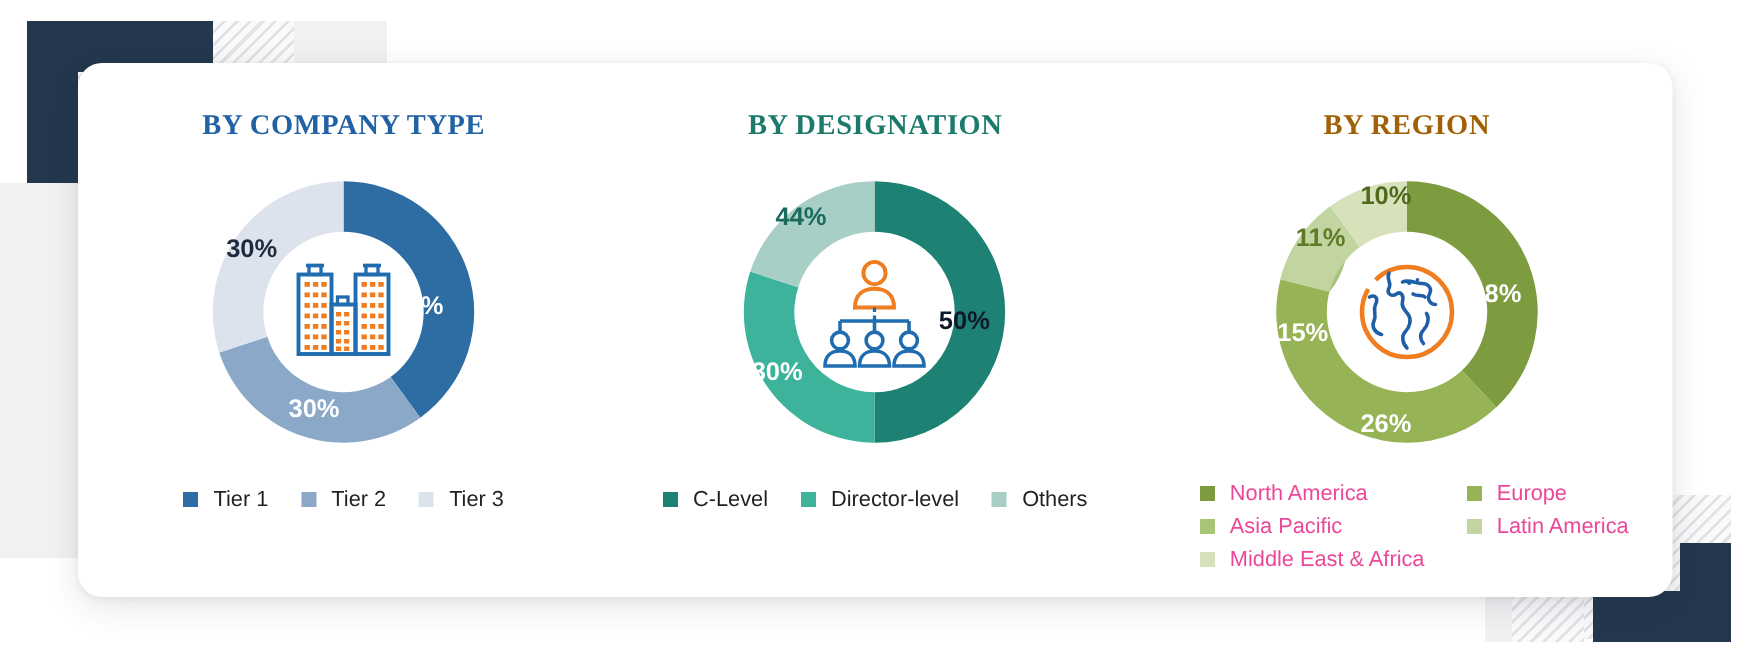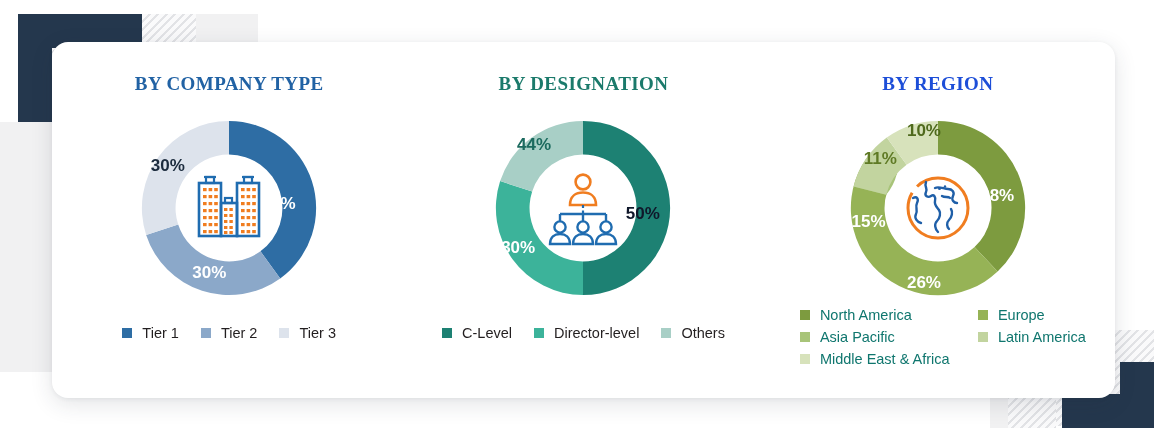--- a/index.html
+++ b/index.html
@@ -114,27 +114,27 @@
   .legend {
     margin-top: 18px;
     display: flex;
     justify-content: center;
     flex-wrap: wrap;
     gap: 4px 22px;
     font-size: 14.5px;
     color: #231f20;
   }
   .legend-grid {
-    margin-top: 0;
+    margin-top: 14px;
     display: grid;
     grid-template-columns: 168px auto;
     row-gap: 6px;
     column-gap: 10px;
     font-size: 14.5px;
-    color: #0f766e;
+    color: #ec4899;
     padding-left: 10px;
   }
   .legend-item {
     display: flex;
     align-items: center;
     gap: 10px;
     white-space: nowrap;
   }
   .swatch {
     width: 10px;
@@ -323,21 +323,21 @@
           <span>Director-level</span>
         </div>
         <div class="legend-item">
           <span class="swatch" style="background:#a8cfc6"></span>
           <span>Others</span>
         </div>
       </div>
     </div>
 
     <div class="panel">
-      <div class="panel-title" style="color: #1d4ed8;">BY REGION</div>
+      <div class="panel-title" style="color: #a16207;">BY REGION</div>
 
       <div class="donut-wrap">
         <svg viewBox="0 0 200 200" width="198" height="198">
           <g transform="translate(100,100)">
 
             <path d="M 0,-88 A 88,88 0 0,1 60.21,64.21 L 36.95,39.40 A 54,54 0 0,0 0,-54 Z" fill="#7d9b3f"></path>
 
             <path d="M 60.21,64.21 A 88,88 0 0,1 -67.80,-56.08 L -41.60,-34.41 A 54,54 0 0,0 36.95,39.40 Z" fill="#96b356"></path>
 
             <path d="M -67.80,-56.08 A 88,88 0 0,1 -85.27,-21.82 L -52.34,-13.39 A 54,54 0 0,0 -41.60,-34.41 Z" fill="#a8c479"></path>

